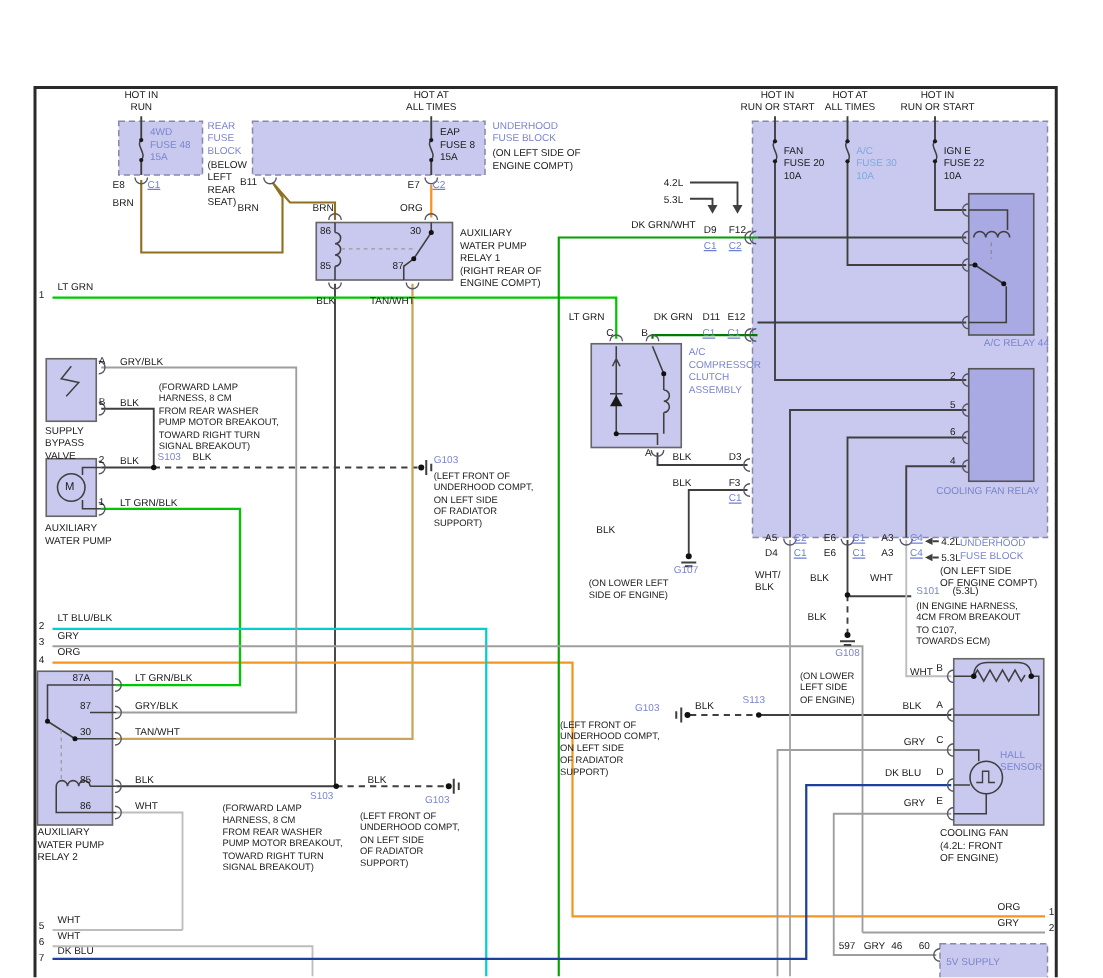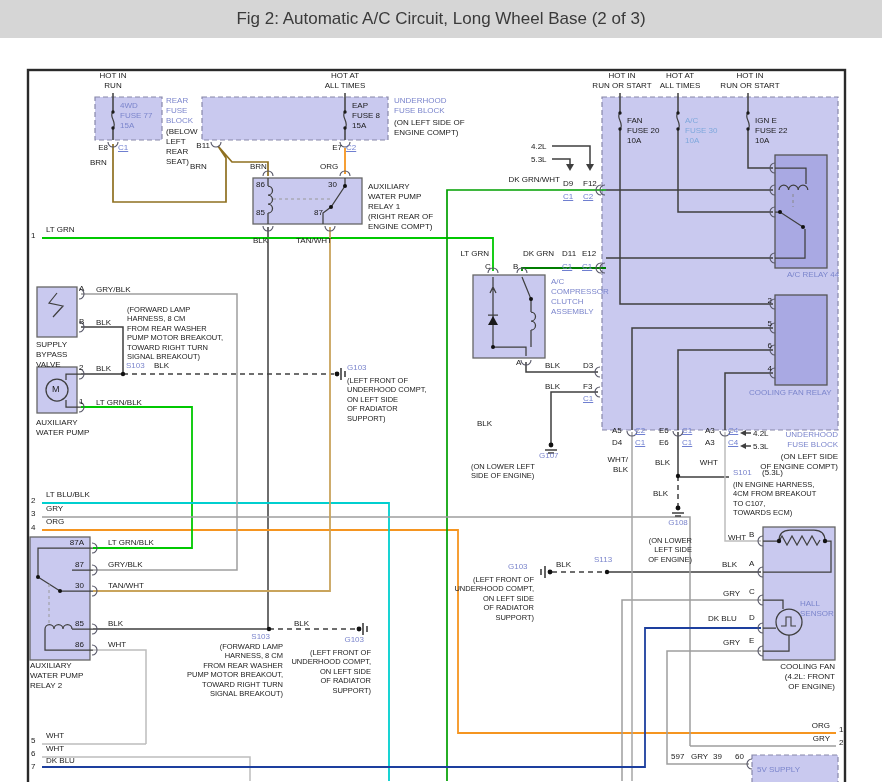--- a/index.html
+++ b/index.html
@@ -5,30 +5,27 @@
   html,body{margin:0;padding:0;background:#fff;}
   #stage{position:relative;width:882px;height:782px;overflow:hidden;background:#fff;font-family:"Liberation Sans",sans-serif;}
   #titlebar{position:absolute;left:0;top:0;width:882px;height:38px;background:#d6d6d6;display:flex;align-items:center;justify-content:center;}
   #titlebar .t{font:400 17px "Liberation Sans",sans-serif;color:#3a3a3a;}
   svg{position:absolute;left:0;top:0;}
   .lb{position:absolute;font:8px/10px "Liberation Sans",sans-serif;color:#1a1a1a;white-space:pre-line;}
   .sm{font-size:7.5px;line-height:9.4px;}
   .blue{color:#7b85cc;}
   .ltblue{color:#7fa8dc;}
   .u{text-decoration:underline;color:#6f7fd0;}
-  .ra{text-align:right;}
+  .ra{text-align:left;}
   .ctr{transform:translateX(-50%);text-align:center;}
 </style>
 </head>
 <body>
 
 <div id="stage">
-  <div id="titlebar">
-    <div class="t">Fig 2: Automatic A/C Circuit, Long Wheel Base (2 of 3)</div>
-  </div>
 
   <svg width="882" height="782" viewBox="0 0 882 782">
 
     <rect x="28" y="70" width="817" height="718" fill="#ffffff" stroke="#2a2a2a" stroke-width="2.4"></rect>
 
     <rect x="95" y="97" width="67" height="43" fill="#c9c9ef" stroke="#8888aa" stroke-width="1.2" stroke-dasharray="5,3"></rect>
     <rect x="202" y="97" width="186" height="43" fill="#c9c9ef" stroke="#8888aa" stroke-width="1.2" stroke-dasharray="5,3"></rect>
     <rect x="602" y="97" width="236" height="333" fill="#c9c9ef" stroke="#8888aa" stroke-width="1.2" stroke-dasharray="5,3"></rect>
     <rect x="752" y="755" width="86" height="40" fill="#c9c9ef" stroke="#8888aa" stroke-width="1.2" stroke-dasharray="5,3"></rect>
 
@@ -151,21 +148,21 @@
                M775,163 A5,5 0 0 0 775,173 M775,185 A5,5 0 0 0 775,195 M775,207 A5,5 0 0 0 775,217 M775,253 A5,5 0 0 0 775,263
                M775,299 A5,5 0 0 0 775,309 M775,323 A5,5 0 0 0 775,333 M775,345 A5,5 0 0 0 775,355 M775,368 A5,5 0 0 0 775,378
                M763,536 A5,5 0 0 0 763,546 M763,567 A5,5 0 0 0 763,577 M763,595 A5,5 0 0 0 763,605
                M763,623 A5,5 0 0 0 763,633 M763,646 A5,5 0 0 0 763,656 M752,759 A5,5 0 0 0 752,769"></path>
     </g>
   </svg>
 
   <div class="lb ctr" style="left:113px;top:71px">HOT IN
 RUN</div>
   <div class="lb blue" style="left:120px;top:101px">4WD
-FUSE 77
+FUSE 48
 15A</div>
   <div class="lb blue" style="left:166px;top:96px">REAR
 FUSE
 BLOCK</div>
   <div class="lb" style="left:166px;top:127px">(BELOW
 LEFT
 REAR
 SEAT)</div>
   <div class="lb ra" style="left:90px;width:18px;top:143px">E8</div>
   <div class="lb u" style="left:118px;top:143px">C1</div>
@@ -385,16 +382,16 @@
   <div class="lb" style="left:31px;top:762px">7</div>
   <div class="lb" style="left:46px;top:756px">DK BLU</div>
 
   <div class="lb ra" style="left:798px;width:32px;top:721px">ORG</div>
   <div class="lb" style="left:839px;top:725px">1</div>
   <div class="lb ra" style="left:798px;width:32px;top:734px">GRY</div>
   <div class="lb" style="left:839px;top:738px">2</div>
 
   <div class="lb" style="left:671px;top:752px">597</div>
   <div class="lb" style="left:691px;top:752px">GRY</div>
-  <div class="lb" style="left:713px;top:752px">39</div>
+  <div class="lb" style="left:713px;top:752px">46</div>
   <div class="lb" style="left:735px;top:752px">60</div>
   <div class="lb blue" style="left:757px;top:765px">5V SUPPLY</div>
 </div>
 
 </body></html>

